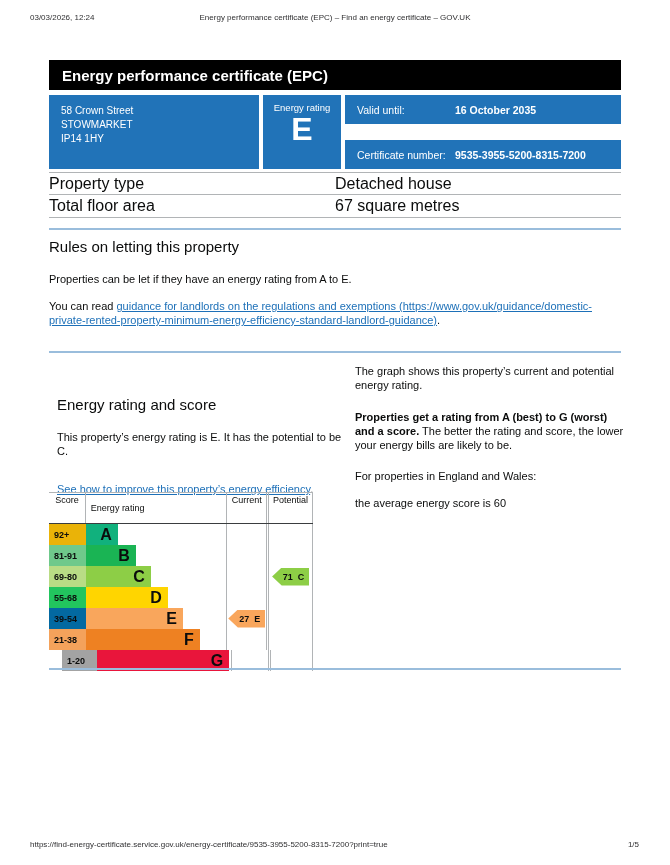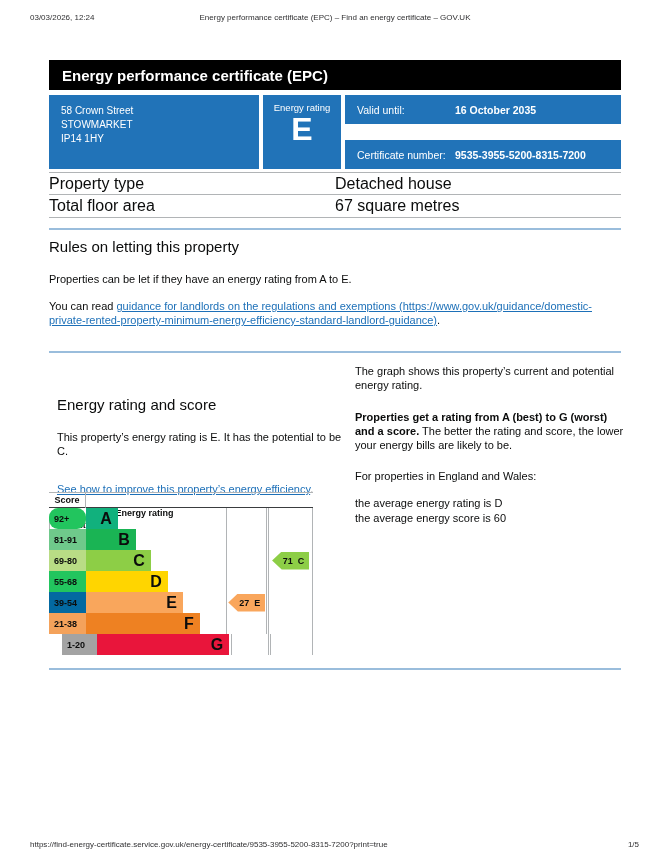--- a/index.html
+++ b/index.html
@@ -54,22 +54,22 @@
   .col-left  { position:absolute; left:57px;  top:362px; width:285px;margin-top:34px; }
   .col-left p.p1 { margin-top:17px; }
   .col-left p.p2 { margin-top:24px; }
   .col-right { position:absolute; left:355px; top:364px; width:270px; }
   .col-right .pr2 { margin-top:18px; }
   .col-right .pr3 { margin-top:17px; }
   .col-right .pr4 { margin-top:13px; }
 
   
   .chart { position:absolute; left:49px; top:492px; width:264px; font-size:9px; }
-  .c-head { display:flex; height:16px; align-items:center; font-weight:bold;
-            border-top:1px solid #b1b4b6; border-bottom:1px solid #3a3d3f;flex-direction:column; }
+  .c-head { display:flex; height:32px; align-items:center; font-weight:normal;
+            border-top:1px solid #b1b4b6; border-bottom:1px solid #3a3d3f; }
   .c-head .h-score { width:37px; text-align:center; border-right:1px solid #b1b4b6; align-self:stretch; line-height:15px; }
   .c-head .h-band  { width:141px; padding-left:5px; }
   .c-head .h-cur   { width:41px; text-align:center; border-left:1px solid #b1b4b6; border-right:1px solid #b1b4b6; align-self:stretch; line-height:15px; }
   .c-head .h-pot   { width:45px; text-align:center; border-right:1px solid #b1b4b6; align-self:stretch; line-height:15px; margin-left:1px; border-left:1px solid #b1b4b6; }
   .c-row { display:flex; height:21px; }
   .c-score { width:37px; display:flex; align-items:center; padding-left:5px; font-weight:bold; }
   .c-bandarea { width:141px; }
   .c-bar { height:100%; display:flex; align-items:center; justify-content:flex-end;
            padding-right:6px; font-size:16px; font-weight:bold; color:#0b0c0c; }
   .c-cur { width:41px; border-left:1px solid #b1b4b6; border-right:1px solid #b1b4b6;
@@ -139,35 +139,34 @@
     <h2>Energy rating and score</h2>
     <p class="p1">This property’s energy rating is E. It has the potential to be C.</p>
     <p class="p2"><a href="#">See how to improve this property’s energy efficiency</a><span>.</span></p>
   </div>
 
   <div class="col-right">
     <p class="pr1">The graph shows this property’s current and potential energy rating.</p>
     <p class="pr2"><strong>Properties get a rating from A (best) to G (worst) and a score.</strong><span> The better the rating and score, the lower your energy bills are likely to be.</span></p>
     <p class="pr3">For properties in England and Wales:</p>
     <p class="pr4">
-      <span style="display:block">the average energy rating is D</span>
       <span style="display:block">the average energy score is 60</span>
     </p>
   </div>
 
   <div class="chart">
     <div class="c-head">
       <span class="h-score">Score</span>
       <span class="h-band">Energy rating</span>
       <span class="h-cur">Current</span>
       <span class="h-pot">Potential</span>
     </div>
     <div id="chart-rows">
         <div class="c-row">
-          <div class="c-score" style="background: #22c55e; border-radius: 9px;">92+</div>
+          <div class="c-score" style="background: #eab308;">92+</div>
           <div class="c-bandarea">
             <div class="c-bar" style="width: 32px; background: rgb(17, 177, 125);">A</div>
           </div>
           <div class="c-cur"></div>
           <div class="c-pot"></div>
         </div>
         <div class="c-row">
           <div class="c-score" style="background: rgb(111, 201, 139);">81-91</div>
           <div class="c-bandarea">
             <div class="c-bar" style="width: 50px; background: rgb(26, 180, 84);">B</div>

